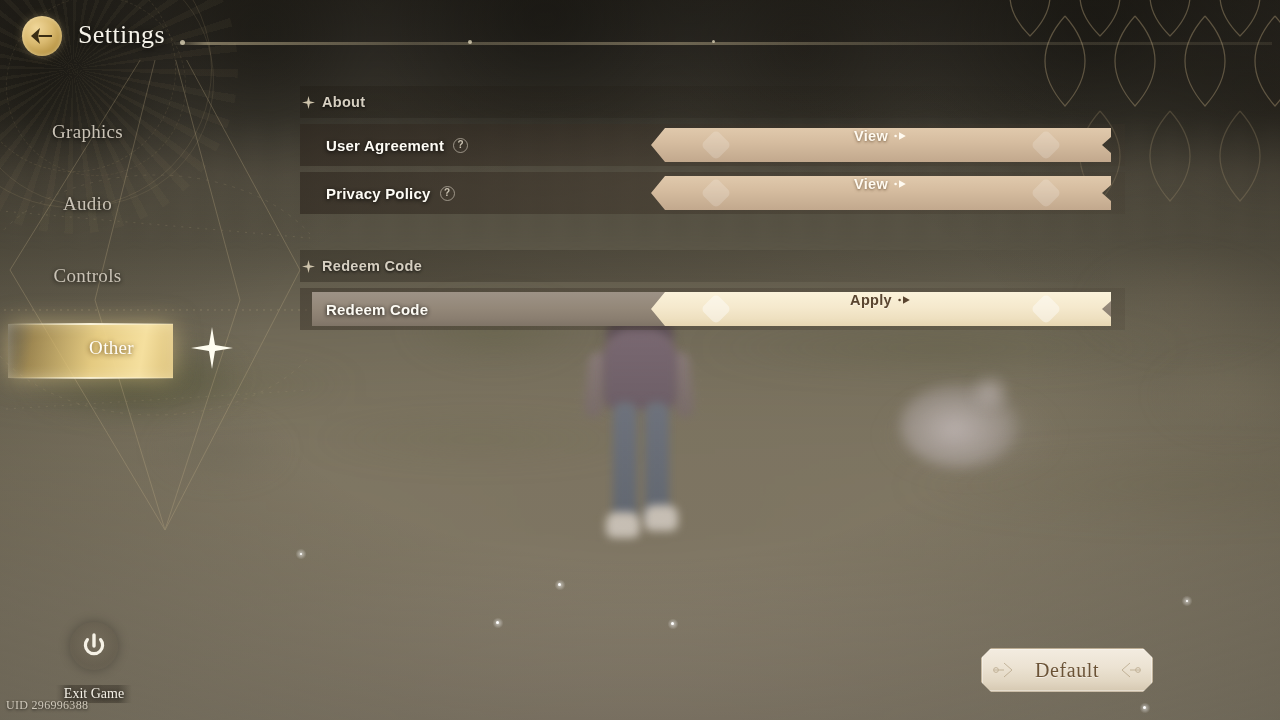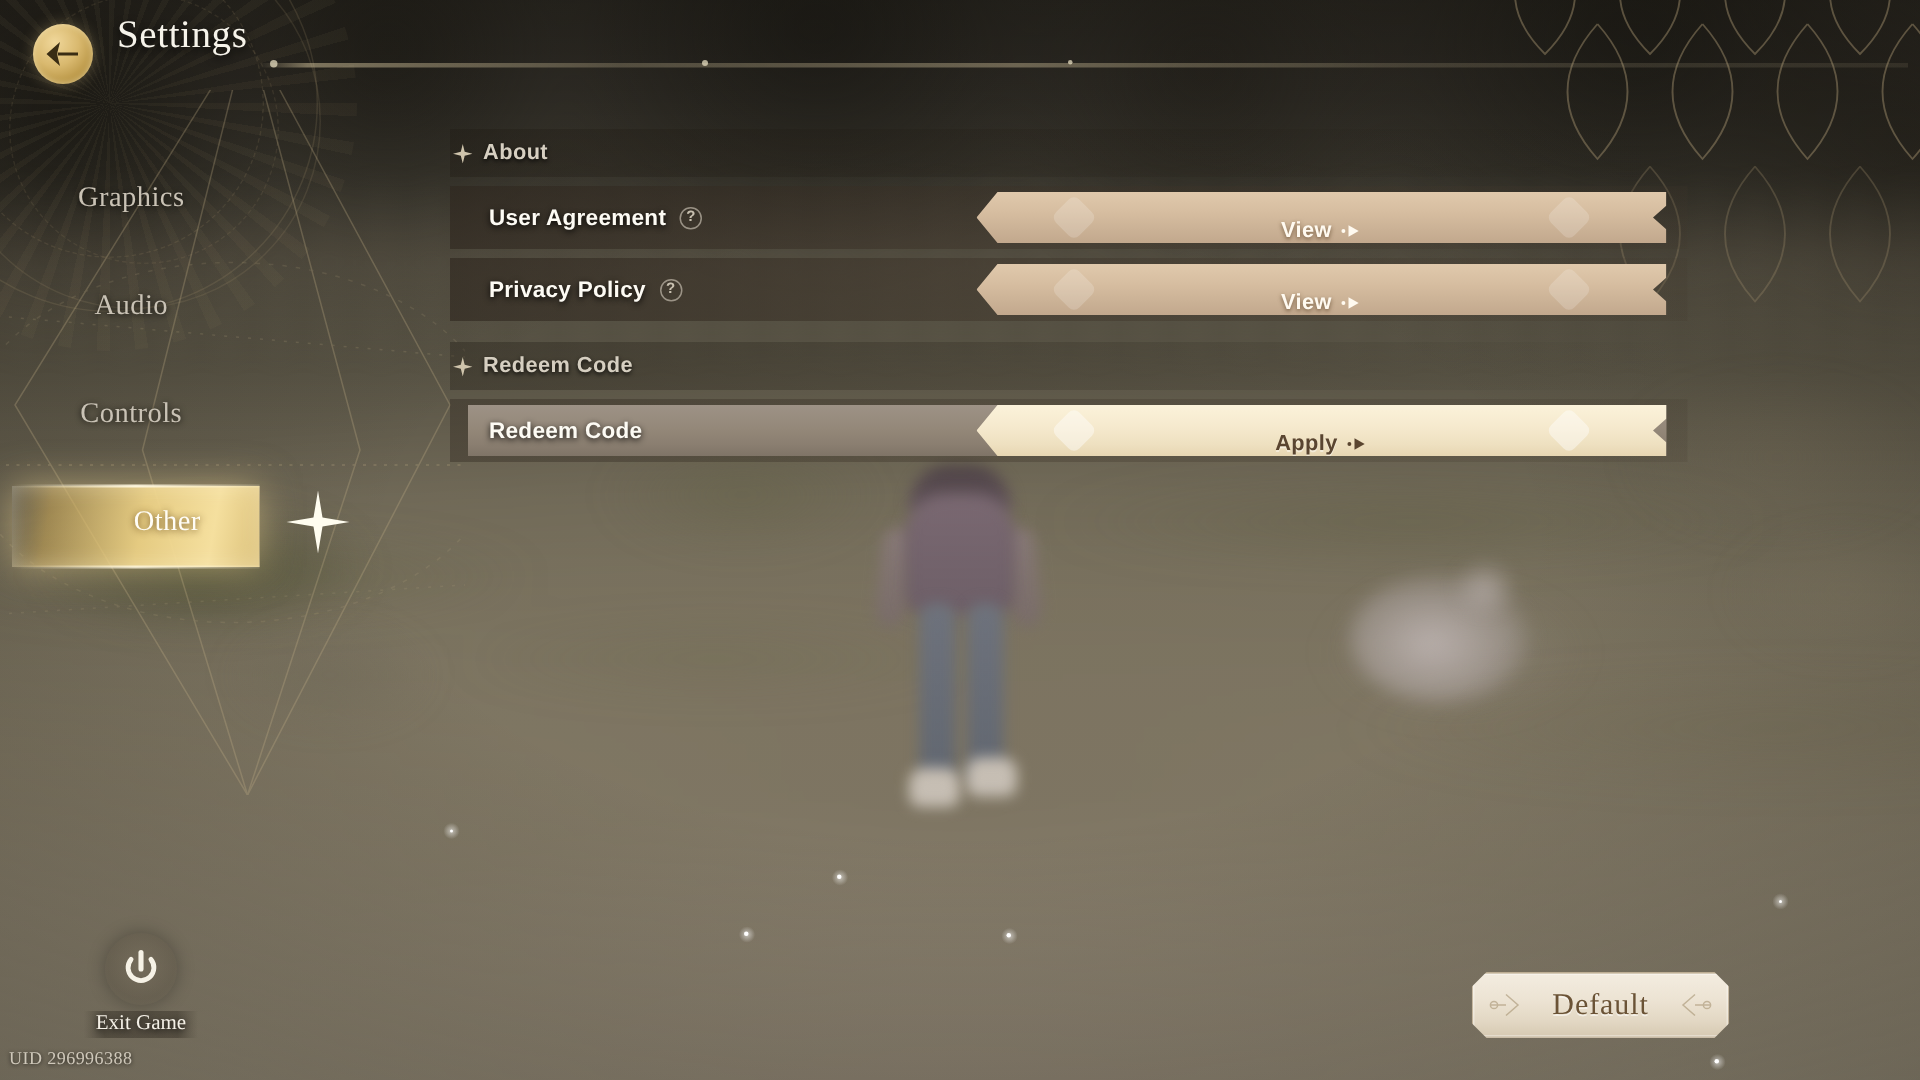--- a/index.html
+++ b/index.html
@@ -161,21 +161,21 @@
   .back-btn{
     position:absolute; left:22px; top:16px; width:40px; height:40px;
     border-radius:50%;
     background:
       radial-gradient(circle at 36% 30%, #f0d79a 0%, #d9b96f 42%, #b4903f 78%, #8d6d2a 100%);
     box-shadow:0 0 10px rgba(245,218,150,.30), inset 0 0 4px rgba(255,245,210,.6);
     display:flex; align-items:center; justify-content:center;
     cursor:pointer;
   }
   .page-title{
-    position:absolute; left:78px; top:8px;
+    position:absolute; left:78px; top:20px;
     font-size:26px; color:#f6f3ea; letter-spacing:.4px;
     text-shadow:0 2px 6px rgba(0,0,0,.85);
     font-family:"Liberation Serif", serif; font-weight:400;
   }
   .title-rule{
     position:absolute; left:172px; top:42px; width:1100px; height:3px;
     background:linear-gradient(90deg,
       rgba(214,198,158,0) 0%,
       rgba(214,198,158,.50) 3%,
       rgba(214,198,158,.26) 22%,
@@ -255,21 +255,21 @@
     margin-left:9px; width:15px; height:15px; border-radius:50%;
     border:1px solid rgba(190,182,168,.72);
     display:inline-flex; align-items:center; justify-content:center;
     font-size:10px; color:#c8c0b0; cursor:pointer;
     line-height:1;
   }
   
   .action{
     position:absolute; right:14px; top:50%; transform:translateY(-50%);
     width:460px; height:34px;
-    display:flex; align-items:flex-end; justify-content:center;
+    display:flex; align-items:flex-start; justify-content:center;
     cursor:pointer;
     clip-path:polygon(14px 0, 100% 0, 100% 9px, calc(100% - 9px) 50%, 100% calc(100% - 9px), 100% 100%, 14px 100%, 0 50%);
   }
   .action.view{
     background:linear-gradient(180deg, #e0c9ac 0%, #d6bda0 40%, #cbb296 72%, #c2a88d 100%);
   }
   .action.apply{
     background:linear-gradient(180deg, #fbf2da 0%, #f5e9cd 45%, #eee0c0 78%, #e7d6b2 100%);
   }
   .action-deco{
@@ -304,21 +304,21 @@
     display:flex; flex-direction:column; align-items:center;
     cursor:pointer;
   }
   .exit-circle{
     width:48px; height:48px; border-radius:50%;
     background:radial-gradient(circle at 50% 45%, rgba(120,110,92,.42) 0%, rgba(80,72,58,.30) 62%, rgba(60,54,44,.10) 100%);
     display:flex; align-items:center; justify-content:center;
     box-shadow:0 0 12px rgba(0,0,0,.28);
   }
   .exit-label{
-    margin-top:4px; font-size:14px; color:#f4f0e6;
+    margin-top:15px; font-size:14px; color:#f4f0e6;
     text-shadow:0 1px 4px rgba(0,0,0,.9);
     background:linear-gradient(90deg, rgba(30,25,18,0), rgba(30,25,18,.34) 18%, rgba(30,25,18,.34) 82%, rgba(30,25,18,0));
     padding:1px 8px;
     font-family:"Liberation Serif", serif;
   }
   .uid{
     position:absolute; left:6px; top:698px;
     font-size:12px; color:#cfc8ba; letter-spacing:.3px;
     text-shadow:0 1px 3px rgba(0,0,0,.7);
     font-family:"Liberation Serif", serif;
@@ -512,21 +512,21 @@
             <svg width="14" height="10" viewBox="0 0 14 10">
               <circle cx="1.6" cy="5" r="1.3" fill="currentColor"></circle>
               <path d="M5 1.2 L11.8 5 L5 8.8 Z" fill="currentColor"></path>
             </svg>
           </span>
         </span>
       </div>
     </div>
   </div>
 
-  <div class="section" style="margin-top:14px;">
+  <div class="section" style="margin-top:36px;">
     <div class="section-head">
       <svg width="13" height="13" viewBox="0 0 13 13">
         <path d="M6.5 0 L7.8 5.2 L13 6.5 L7.8 7.8 L6.5 13 L5.2 7.8 L0 6.5 L5.2 5.2 Z" fill="#cfc4ac"></path>
       </svg>
       <span class="section-title">Redeem Code</span>
     </div>
 
     <div class="row code">
       <div class="code-field"></div>
       <span class="row-label">Redeem Code</span>

